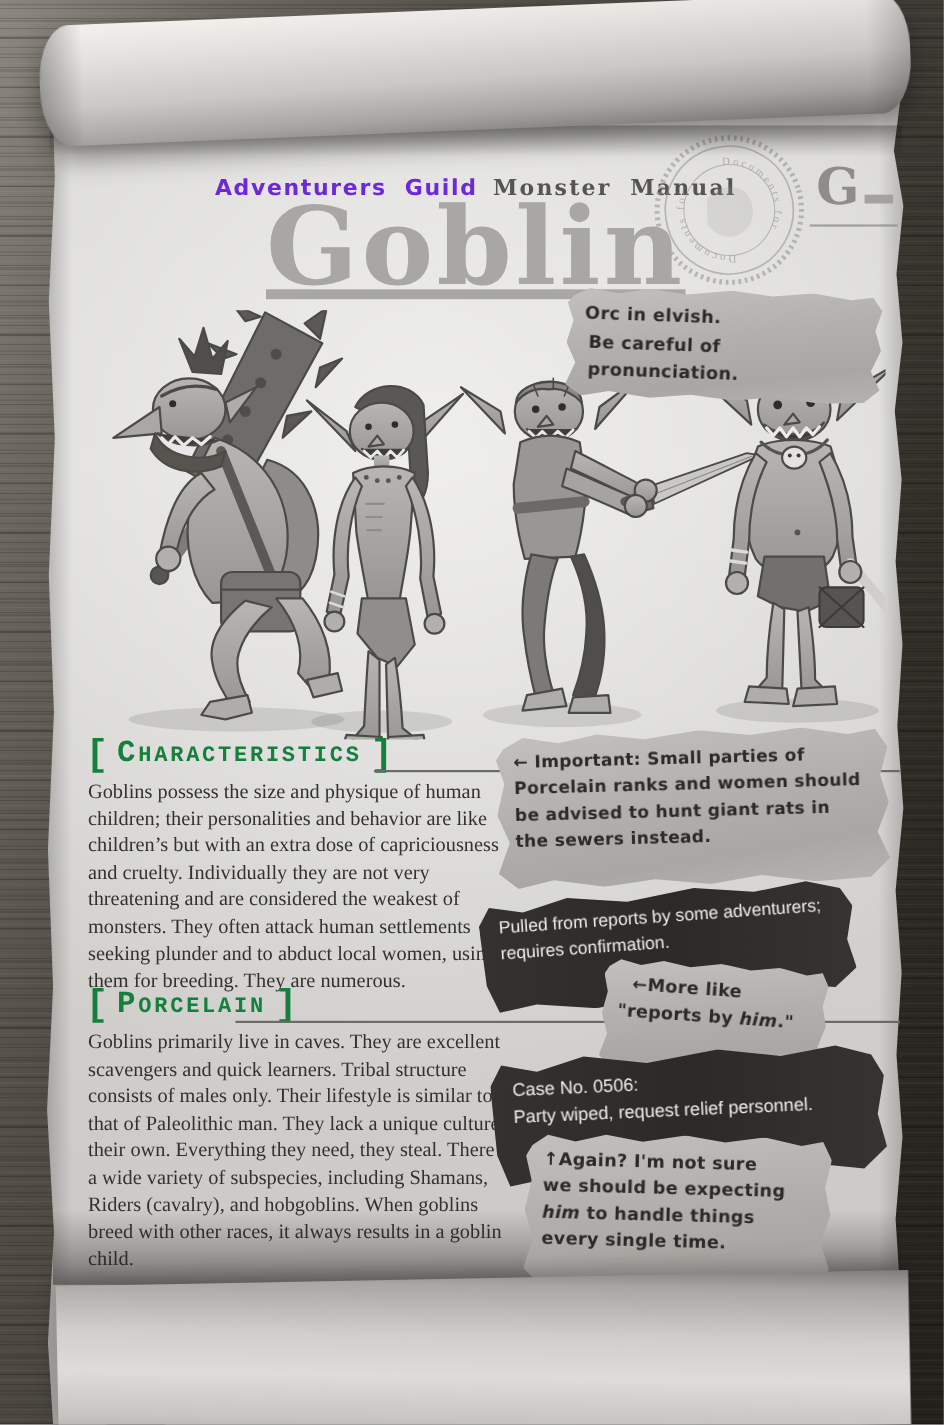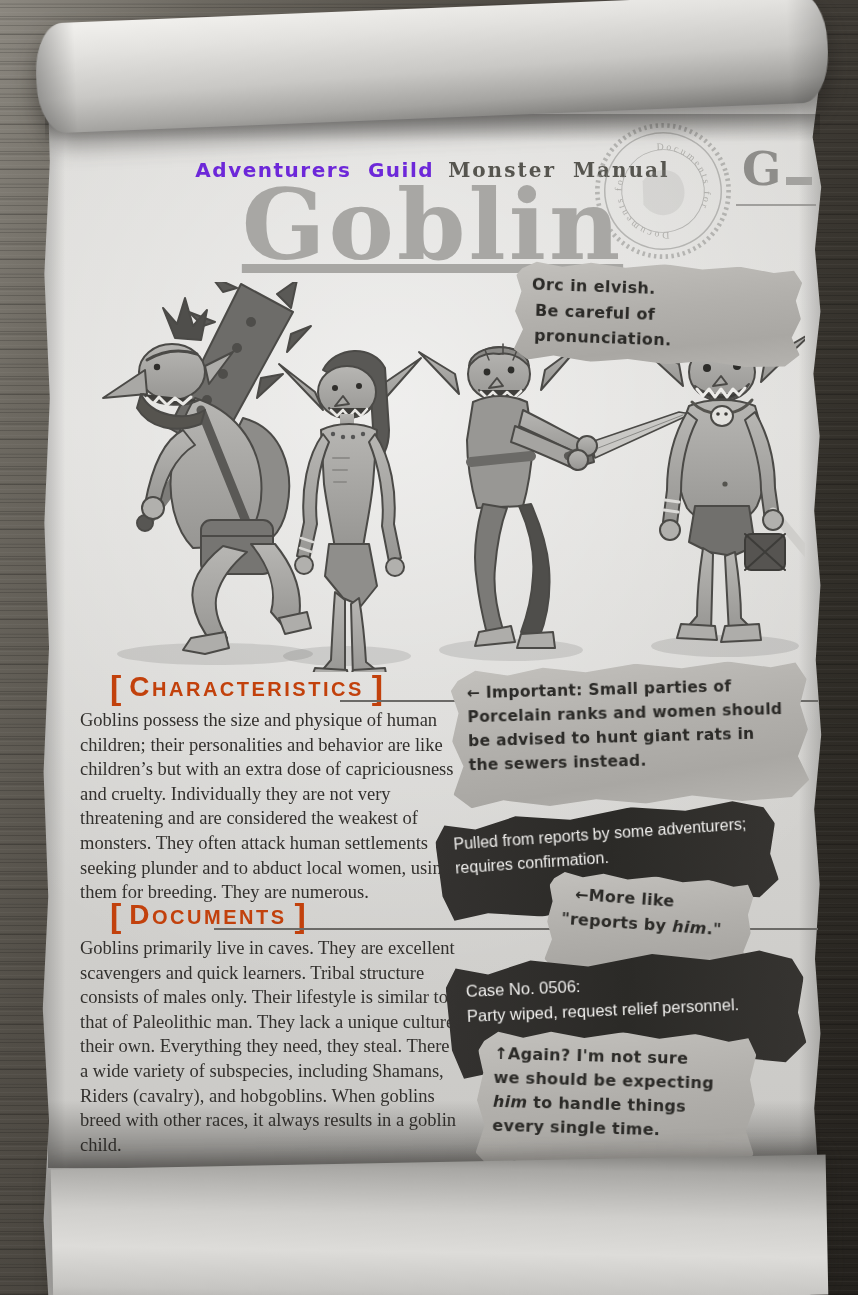--- a/index.html
+++ b/index.html
@@ -51,21 +51,21 @@
   .header-line{left:45px;top:158px;width:775px;text-align:center;z-index:2;white-space:nowrap;}
   .guild{font-family:"DejaVu Sans",sans-serif;font-weight:bold;font-size:20px;color:#6d28d9;letter-spacing:1.5px;word-spacing:8px;}
   .manual{font-family:"DejaVu Serif",serif;font-weight:bold;font-size:20px;color:#56554f;letter-spacing:2px;word-spacing:8px;margin-left:14px;}
   .big-title{left:45px;top:176px;width:775px;text-align:center;z-index:2;
     font-family:"DejaVu Serif",serif;font-weight:bold;font-size:98px;color:#a8a7a4;letter-spacing:3px;line-height:1;text-decoration:underline;}
   .tab-g{left:742px;top:146px;z-index:2;font-family:"DejaVu Serif",serif;font-weight:bold;font-size:46px;color:#8e8d8a;line-height:1;}
   .tab-underscore{display:inline-block;width:26px;height:8px;background:#a3a29f;margin-left:5px;}
   .tab-rule{left:736px;top:204px;width:80px;height:2px;background:#8b8a87;opacity:.75;z-index:2;}
   .seal{left:588px;top:116px;width:150px;height:150px;z-index:2;opacity:.55;}
   
-  .section-head{z-index:2;font-family:Liberation Sans, sans-serif;color:#c2410c;white-space:nowrap;margin-left:32px;}
+  .section-head{z-index:2;font-family:Liberation Mono, monospace;color:#15803d;white-space:nowrap;}
   .section-head .bracket{font-size:34px;font-weight:bold;vertical-align:-3px;}
   .section-head .hd{font-size:28px;font-weight:bold;font-variant:small-caps;letter-spacing:2.5px;margin:0 8px;}
   .rule{height:2px;background:#6b6a67;z-index:2;}
   .bodytext{z-index:2;font-family:"Liberation Serif",serif;font-size:18.5px;line-height:24.6px;color:#33312e;text-align:left;}
   
   .note{
     z-index:5;font-family:"DejaVu Sans",sans-serif;font-weight:bold;color:#2b2a27;
     background:linear-gradient(172deg,#c3c1bd 0%,#b2b0ac 45%,#a9a7a3 75%,#b6b4b0 100%);
     clip-path:polygon(2% 9%,7% 2%,16% 6%,26% 1%,38% 5%,52% 0%,65% 4%,78% 0%,90% 5%,97% 2%,100% 14%,98% 32%,100% 50%,97% 69%,100% 86%,95% 98%,81% 100%,67% 95%,54% 100%,40% 96%,27% 100%,14% 95%,5% 100%,0% 90%,3% 70%,0% 52%,2% 32%,0% 16%);
     filter:drop-shadow(3px 4px 4px rgba(20,19,17,.38));
@@ -260,21 +260,21 @@
   <div>be advised to hunt giant rats in</div>
   <div>the sewers instead.</div>
 </div>
 
 <div class="abs darknote" style="left:437px;top:808px;width:304px;height:76px;transform:rotate(-4deg);padding:14px 18px;font-size:16px;line-height:1.5;">
   <div>Pulled from reports by some adventurers;</div>
   <div>requires confirmation.</div>
 </div>
 
 <div class="abs section-head" style="left:78px;top:896px;">
-  <span class="bracket">[</span><span class="hd">Documents</span><span class="bracket">]</span>
+  <span class="bracket">[</span><span class="hd">Porcelain</span><span class="bracket">]</span>
 </div>
 <div class="abs rule" style="left:214px;top:928px;width:604px;"></div>
 <div class="abs bodytext" style="left:80px;top:936px;width:400px;">Goblins primarily live in caves. They are excellent scavengers and quick learners. Tribal structure consists of males only. Their lifestyle is similar to that of Paleolithic man. They lack a unique culture of their own. Everything they need, they steal. There are a wide variety of subspecies, including Shamans, Riders (cavalry), and hobgoblins. When goblins breed with other races, it always results in a goblin child.</div>
 
 <div class="abs note" style="left:547px;top:876px;width:176px;height:76px;transform:rotate(4deg);padding:12px 14px;font-size:16px;line-height:1.55;letter-spacing:.3px;">
   <div style="padding-left:12px;"><span class="arrow">←</span><span>More like</span></div>
   <div><span>"reports by </span><span class="ital">him</span><span>."</span></div>
 </div>
 
 <div class="abs darknote" style="left:447px;top:954px;width:318px;height:84px;transform:rotate(-2.5deg);padding:18px 20px;font-size:16.5px;line-height:1.5;">

